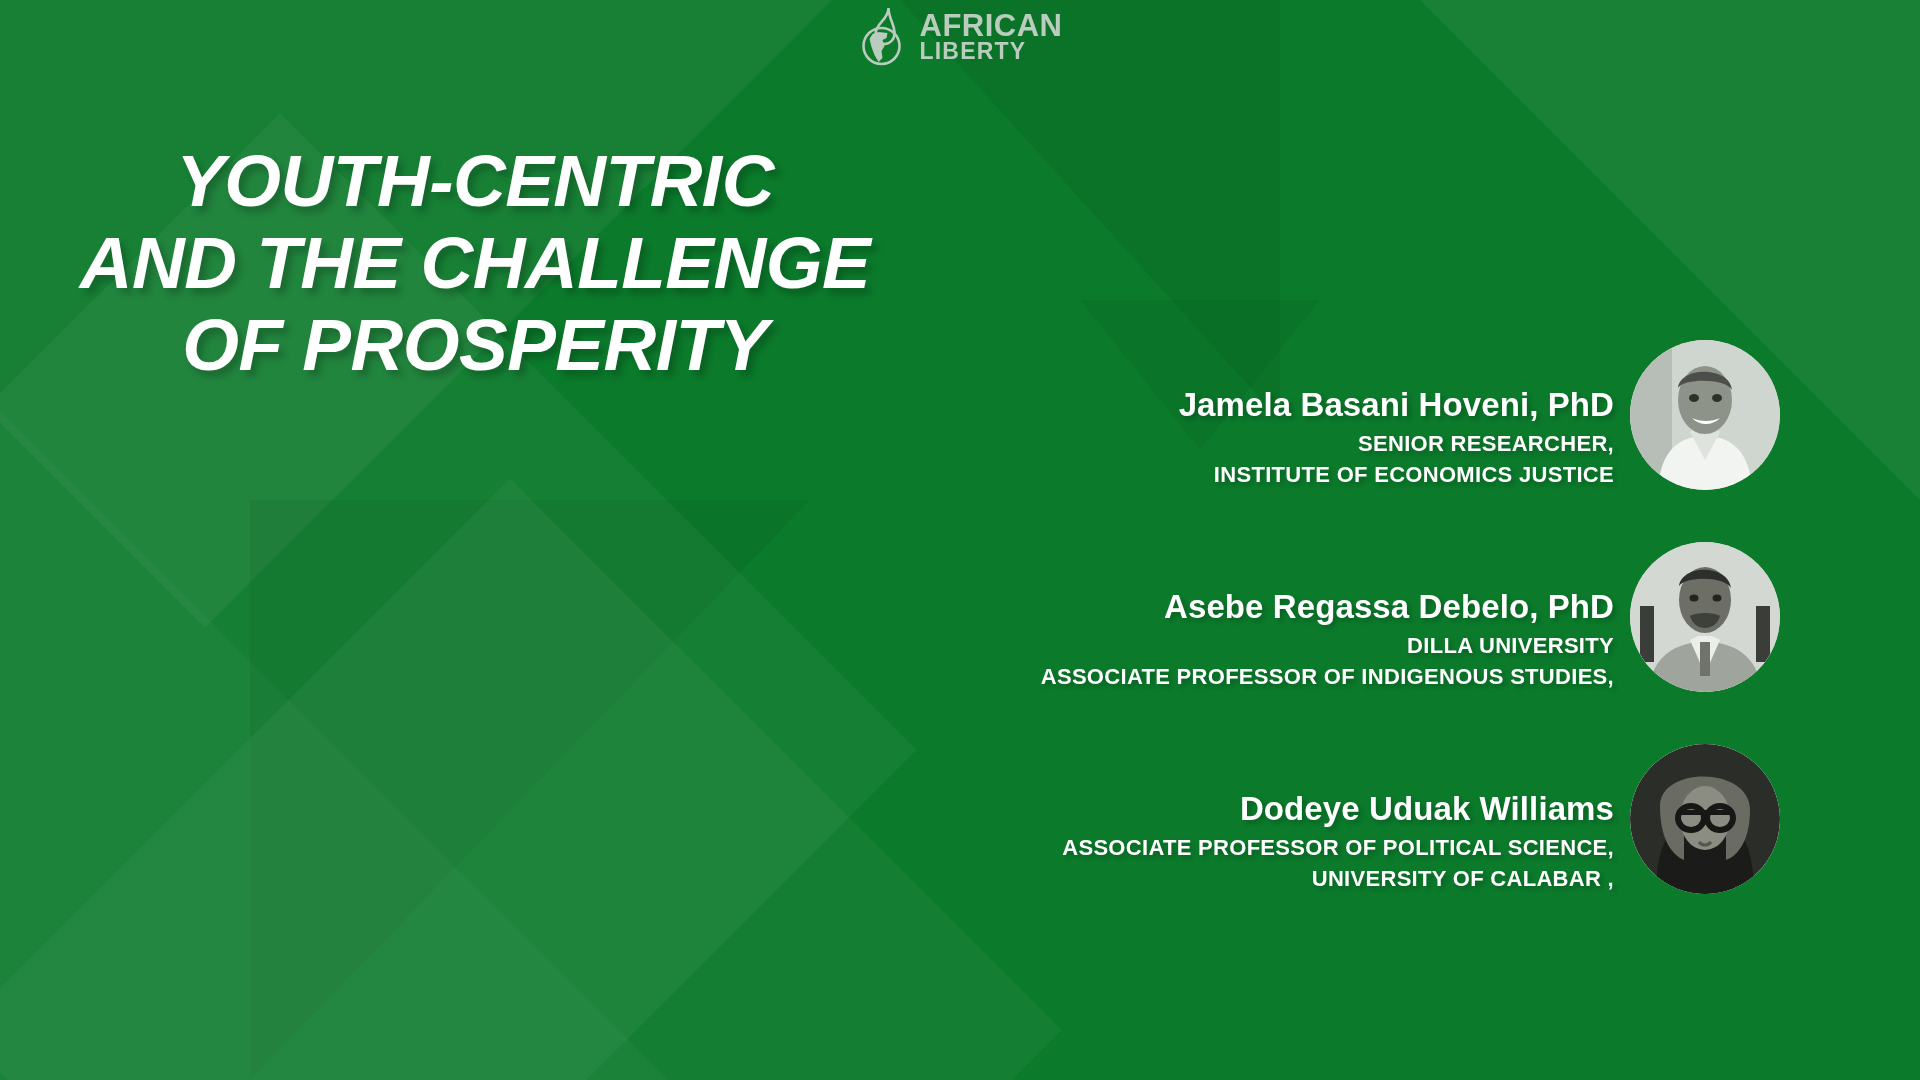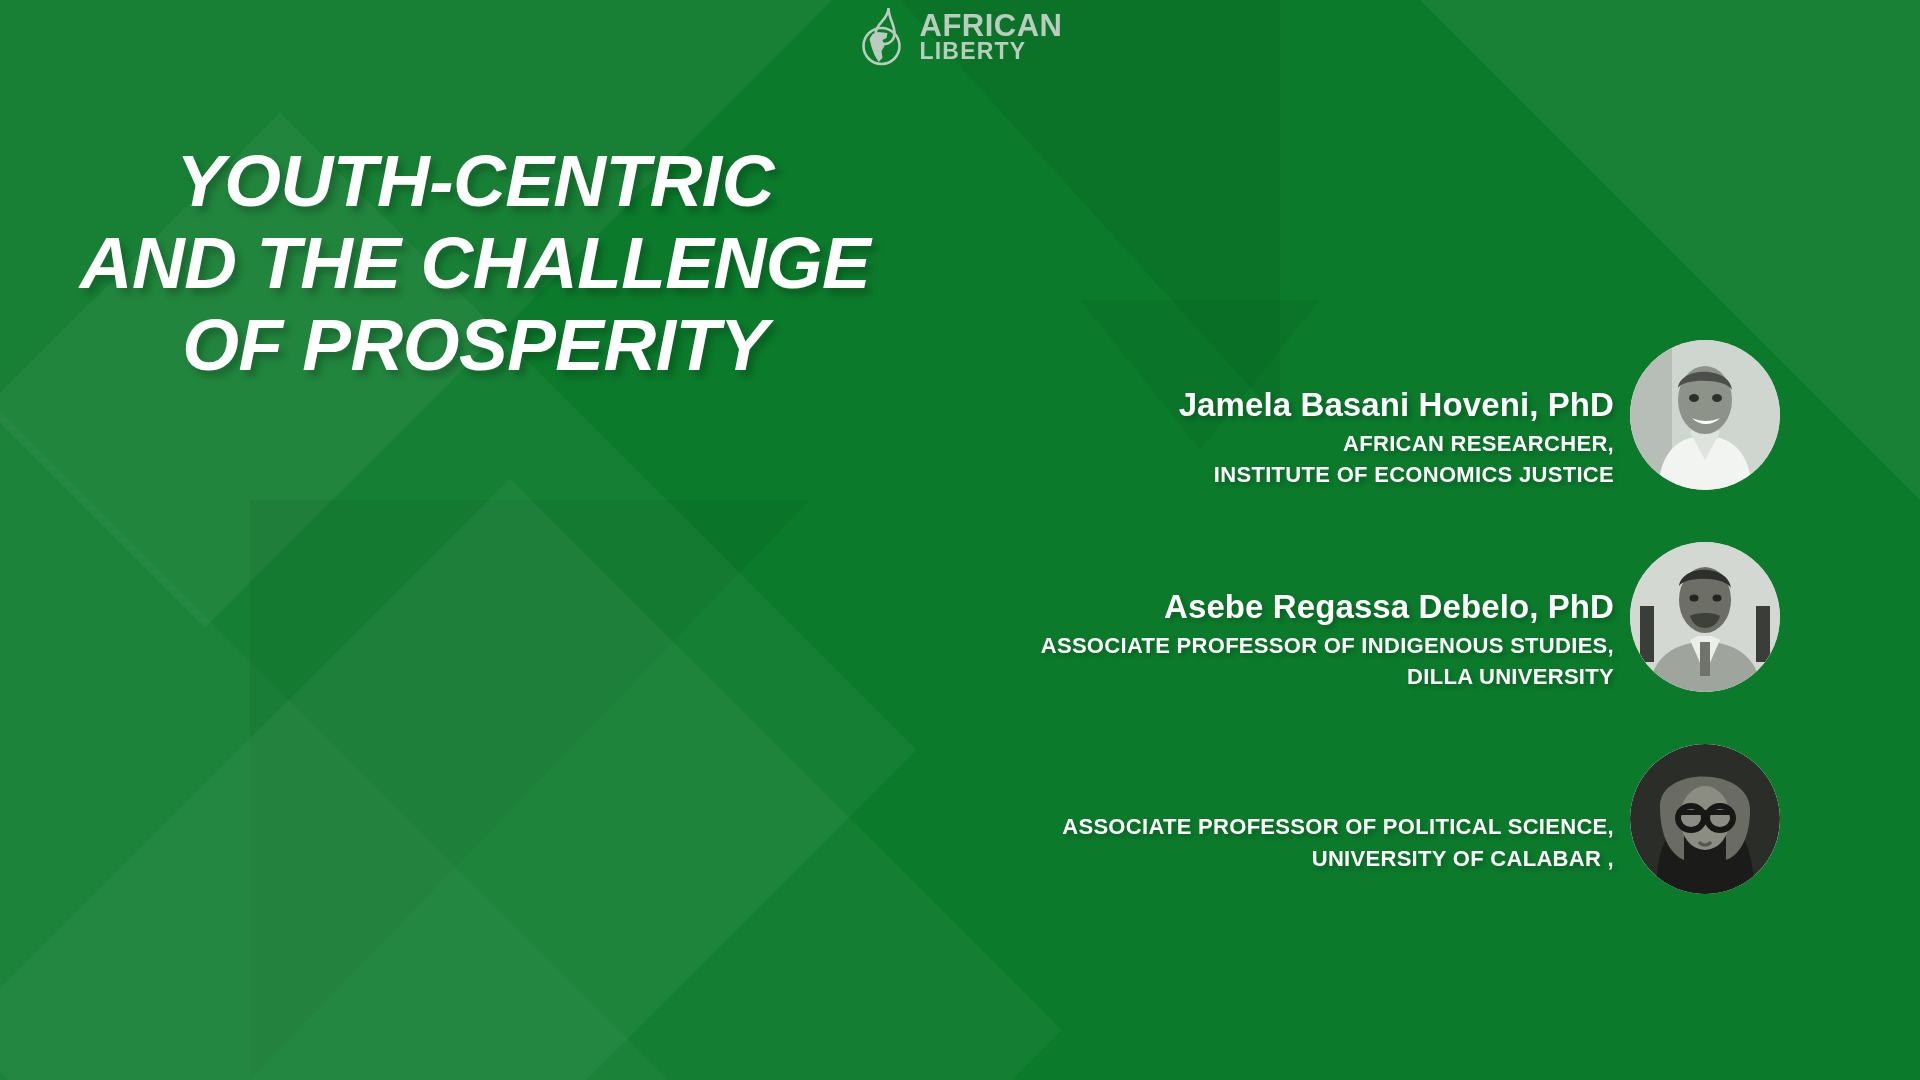--- a/index.html
+++ b/index.html
@@ -233,21 +233,21 @@
     <span class="title-line">YOUTH-CENTRIC</span>
     <span class="title-line">AND THE CHALLENGE</span>
     <span class="title-line">OF PROSPERITY</span>
   </div>
 
   <div class="speakers">
 
     <div class="speaker">
       <div class="speaker-text">
         <div class="sp-name">Jamela Basani Hoveni, PhD</div>
-        <div class="sp-role">AFRICAN RESEARCHER,</div>
+        <div class="sp-role">SENIOR RESEARCHER,</div>
         <div class="sp-role">INSTITUTE OF ECONOMICS JUSTICE</div>
       </div>
       <div class="avatar">
         <svg viewBox="0 0 150 150" aria-hidden="true">
           <defs>
               <clipPath id="c1">
                 <circle cx="75" cy="75" r="75"></circle>
               </clipPath>
             </defs>
           <g clip-path="url(#c1)">
@@ -261,22 +261,22 @@
             <ellipse cx="87" cy="58" rx="5" ry="4" fill="#2e302c"></ellipse>
             <path d="M62 78 C70 86, 82 86, 90 78 C82 82, 70 82, 62 78 Z" fill="#ffffff"></path>
           </g>
         </svg>
       </div>
     </div>
 
     <div class="speaker">
       <div class="speaker-text">
         <div class="sp-name">Asebe Regassa Debelo, PhD</div>
+        <div class="sp-role">DILLA UNIVERSITY</div>
         <div class="sp-role">ASSOCIATE PROFESSOR OF INDIGENOUS STUDIES,</div>
-        <div class="sp-role">DILLA UNIVERSITY</div>
       </div>
       <div class="avatar">
         <svg viewBox="0 0 150 150" aria-hidden="true">
           <defs>
               <clipPath id="c2">
                 <circle cx="75" cy="75" r="75"></circle>
               </clipPath>
             </defs>
           <g clip-path="url(#c2)">
             <rect width="150" height="150" fill="#d3d8d2"></rect>
@@ -290,20 +290,21 @@
             <ellipse cx="64" cy="56" rx="4.5" ry="3.5" fill="#23241f"></ellipse>
             <ellipse cx="87" cy="56" rx="4.5" ry="3.5" fill="#23241f"></ellipse>
             <path d="M60 74 C66 70, 84 70, 90 74 C86 90, 64 90, 60 74 Z" fill="#3e403a"></path>
           </g>
         </svg>
       </div>
     </div>
 
     <div class="speaker">
       <div class="speaker-text">
+        <div class="sp-name">Dodeye Uduak Williams</div>
         <div class="sp-role">ASSOCIATE PROFESSOR OF POLITICAL SCIENCE,</div>
         <div class="sp-role">UNIVERSITY OF CALABAR ,</div>
       </div>
       <div class="avatar">
         <svg viewBox="0 0 150 150" aria-hidden="true">
           <defs>
               <clipPath id="c3">
                 <circle cx="75" cy="75" r="75"></circle>
               </clipPath>
             </defs>

